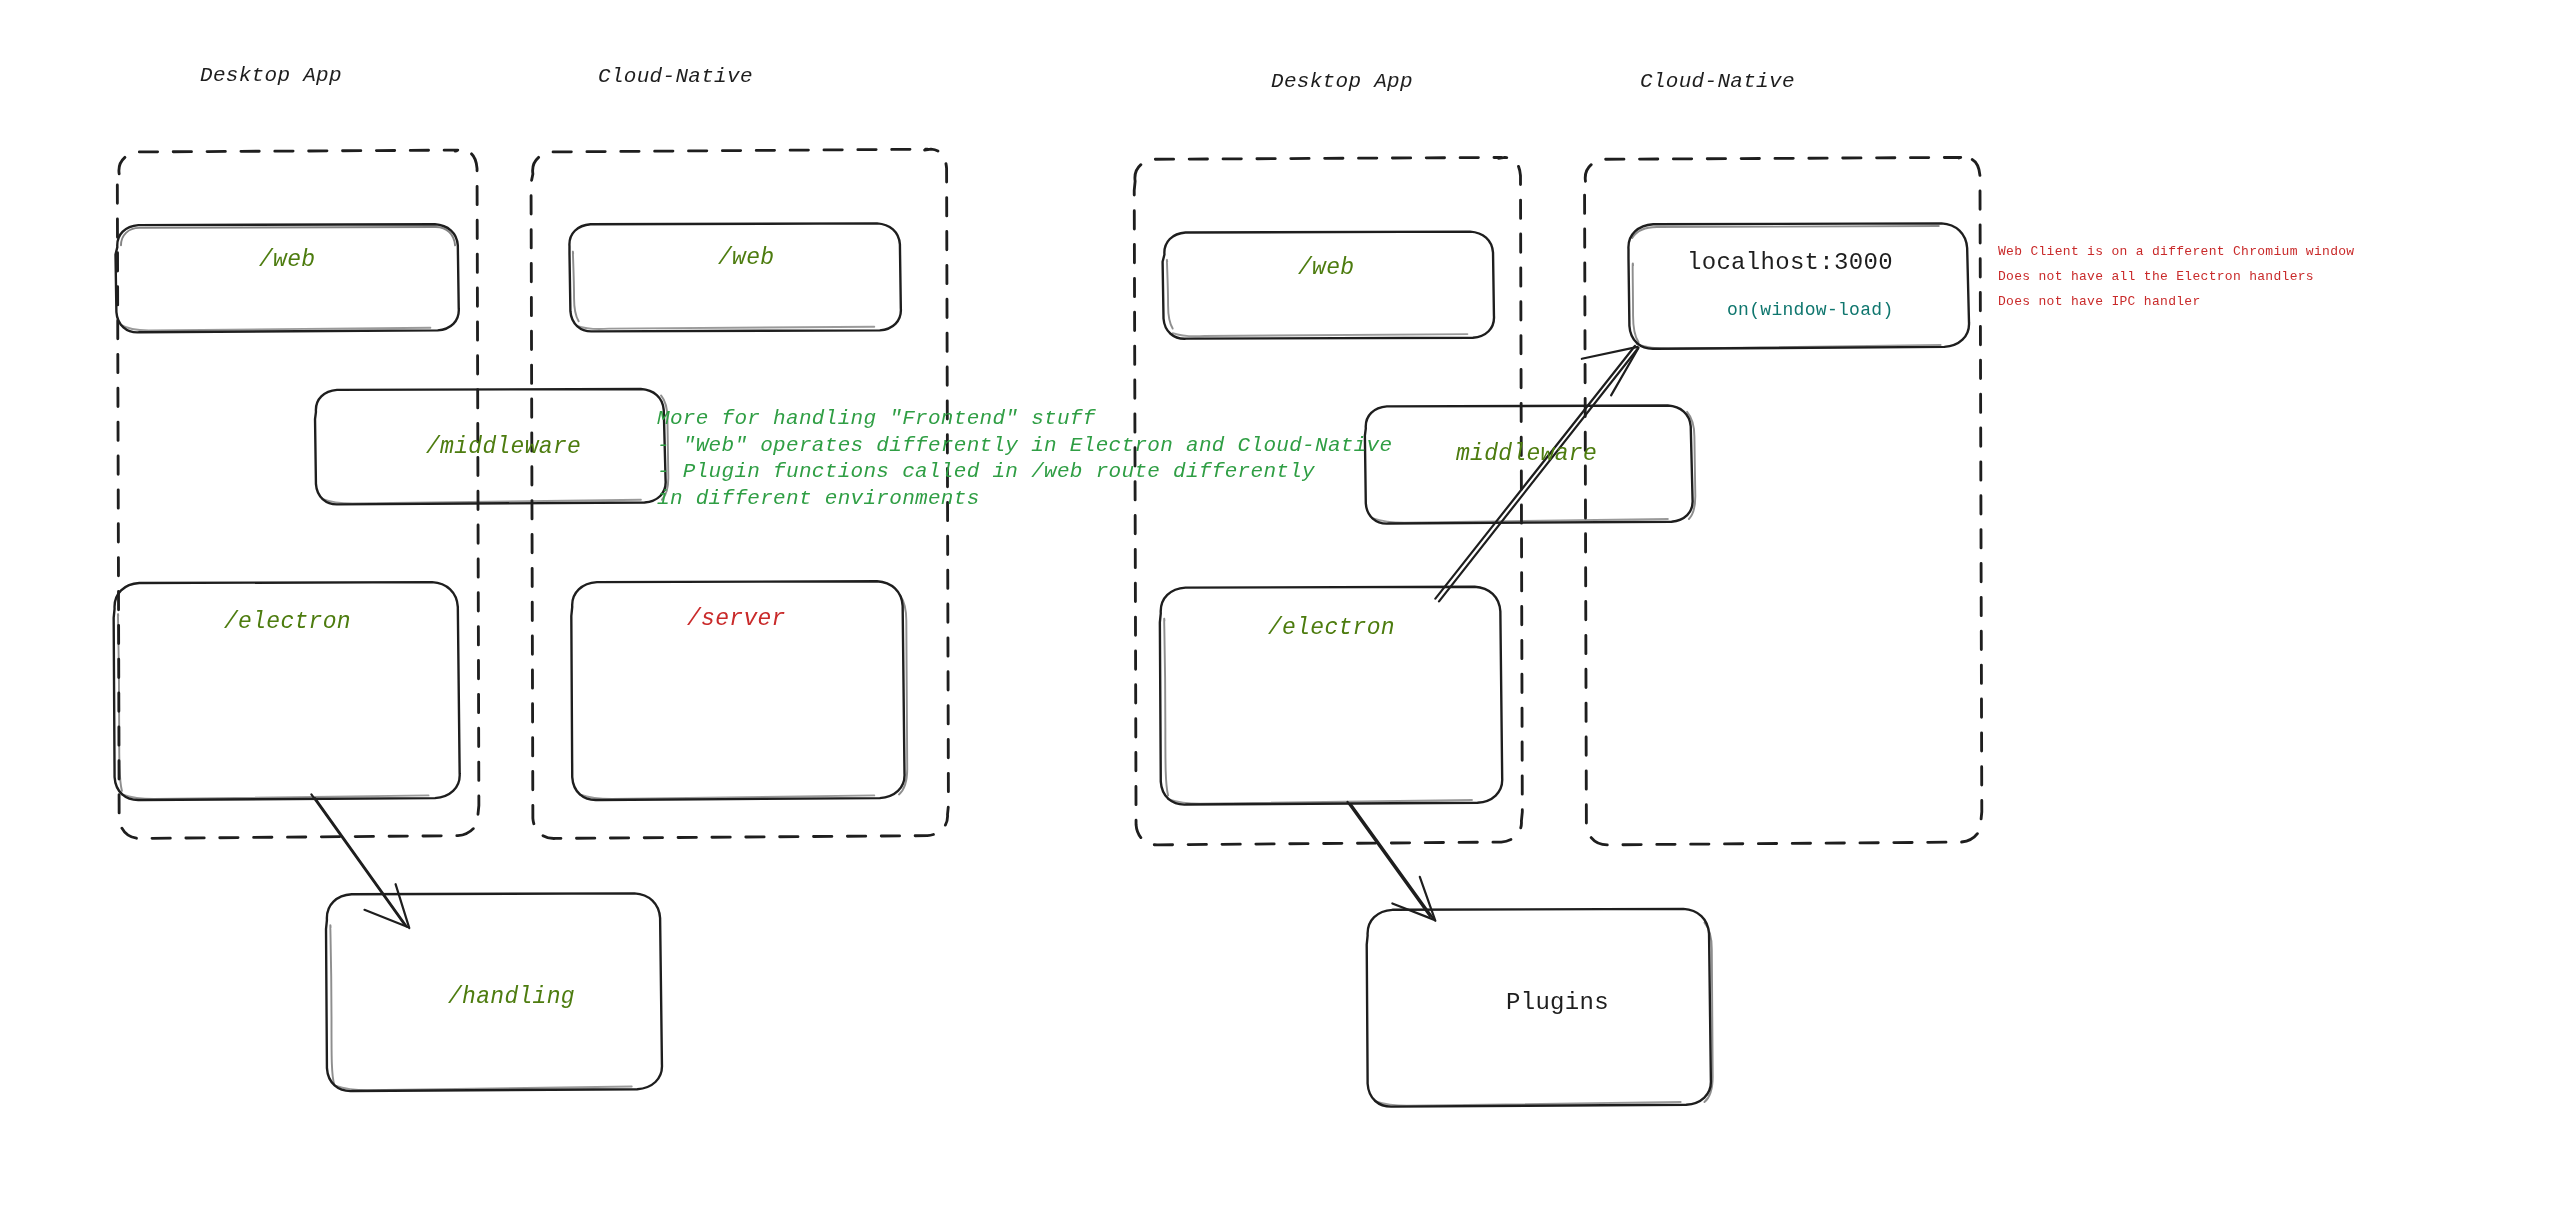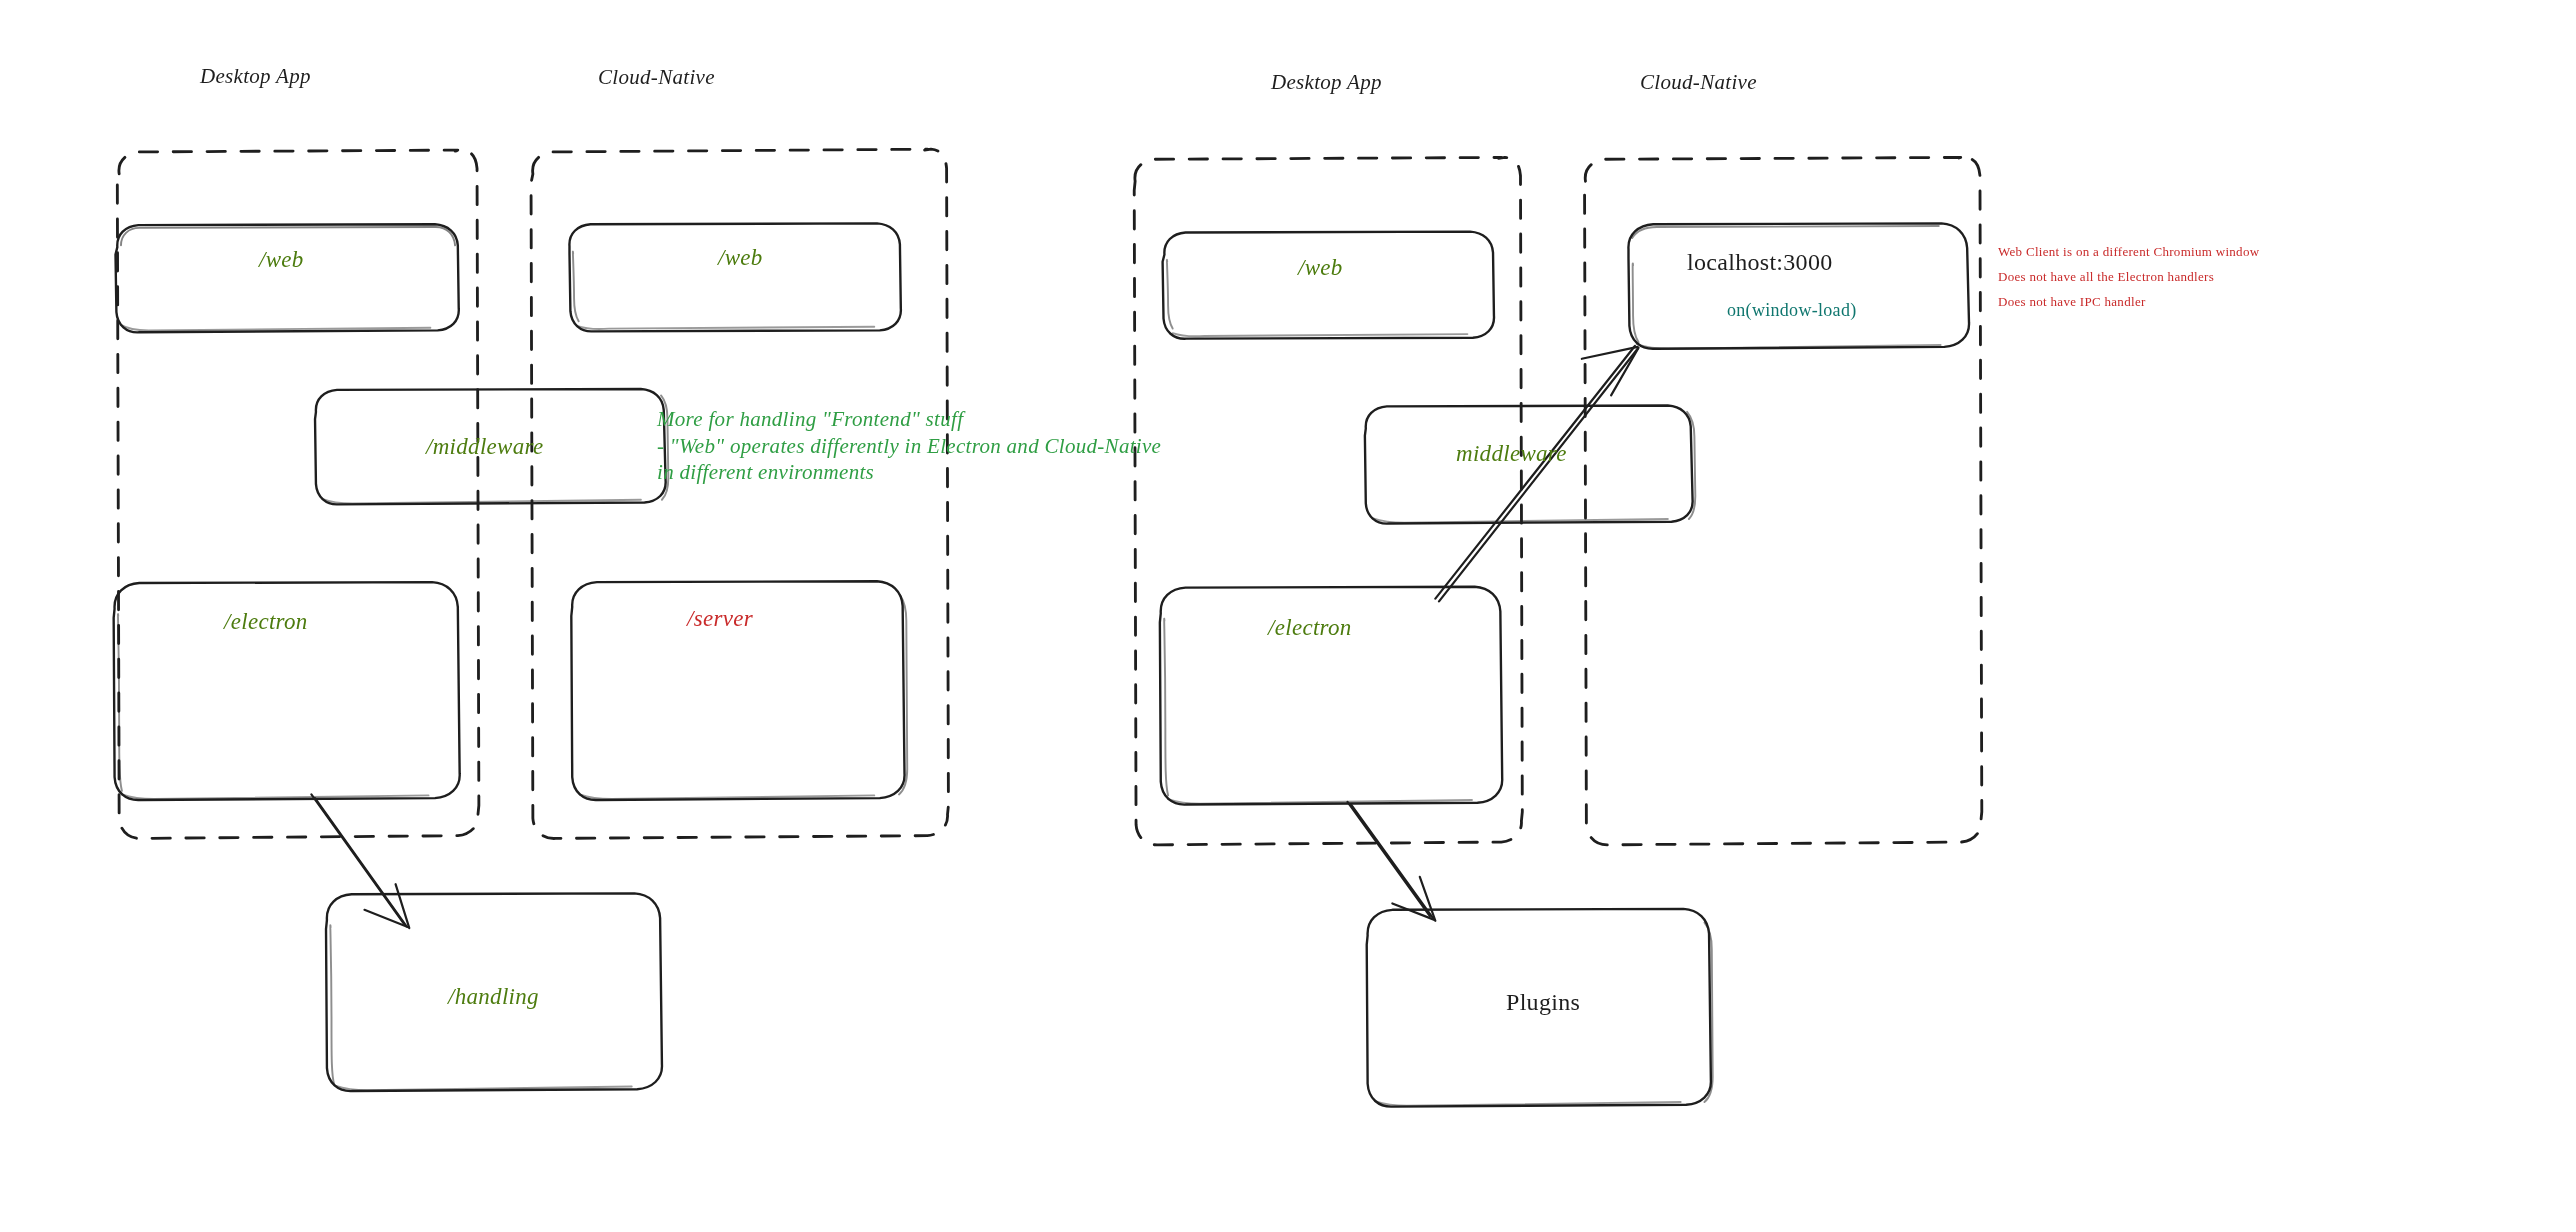--- a/index.html
+++ b/index.html
@@ -52,21 +52,21 @@
     fill: none;
     stroke: #1e1e1e;
     stroke-width: 2.4;
     stroke-linecap: round;
     stroke-linejoin: round;
   }
 
   .lbl {
     position: absolute;
     white-space: pre;
-    font-family: Liberation Serif, serif;
+    font-family: Liberation Mono, monospace;
     color: #1e1e1e;
     letter-spacing: 0.3px;
   }
   .group-title {
     font-size: 21px;
     font-style: italic;
     color: #1e1e1e;
   }
   .node-label {
     font-size: 23px;
@@ -248,20 +248,21 @@
 
   <div class="lbl node-label" style="left:224px; top:609px;">/electron</div>
 
   <div class="lbl node-label-red" style="left:687px; top:606px;">/server</div>
 
   <div class="lbl node-label" style="left:448px; top:984px;">/handling</div>
 
   <div style="position:absolute; left:657px; top:406px;">
     <div class="lbl note-green" style="position:static;">More for handling "Frontend" stuff</div>
     <div class="lbl note-green" style="position:static;">- "Web" operates differently in Electron and Cloud-Native</div>
+    <div class="lbl note-green" style="position:static;">- Plugin functions called in /web route differently</div>
     <div class="lbl note-green" style="position:static;">in different environments</div>
   </div>
 
   <div class="lbl group-title" style="left:1271px; top:70px;">Desktop App</div>
 
   <div class="lbl group-title" style="left:1640px; top:70px;">Cloud-Native</div>
 
   <div class="lbl node-label" style="left:1298px; top:255px;">/web</div>
 
   <div class="lbl node-label-plain" style="left:1687px; top:249px;">localhost:3000</div>

